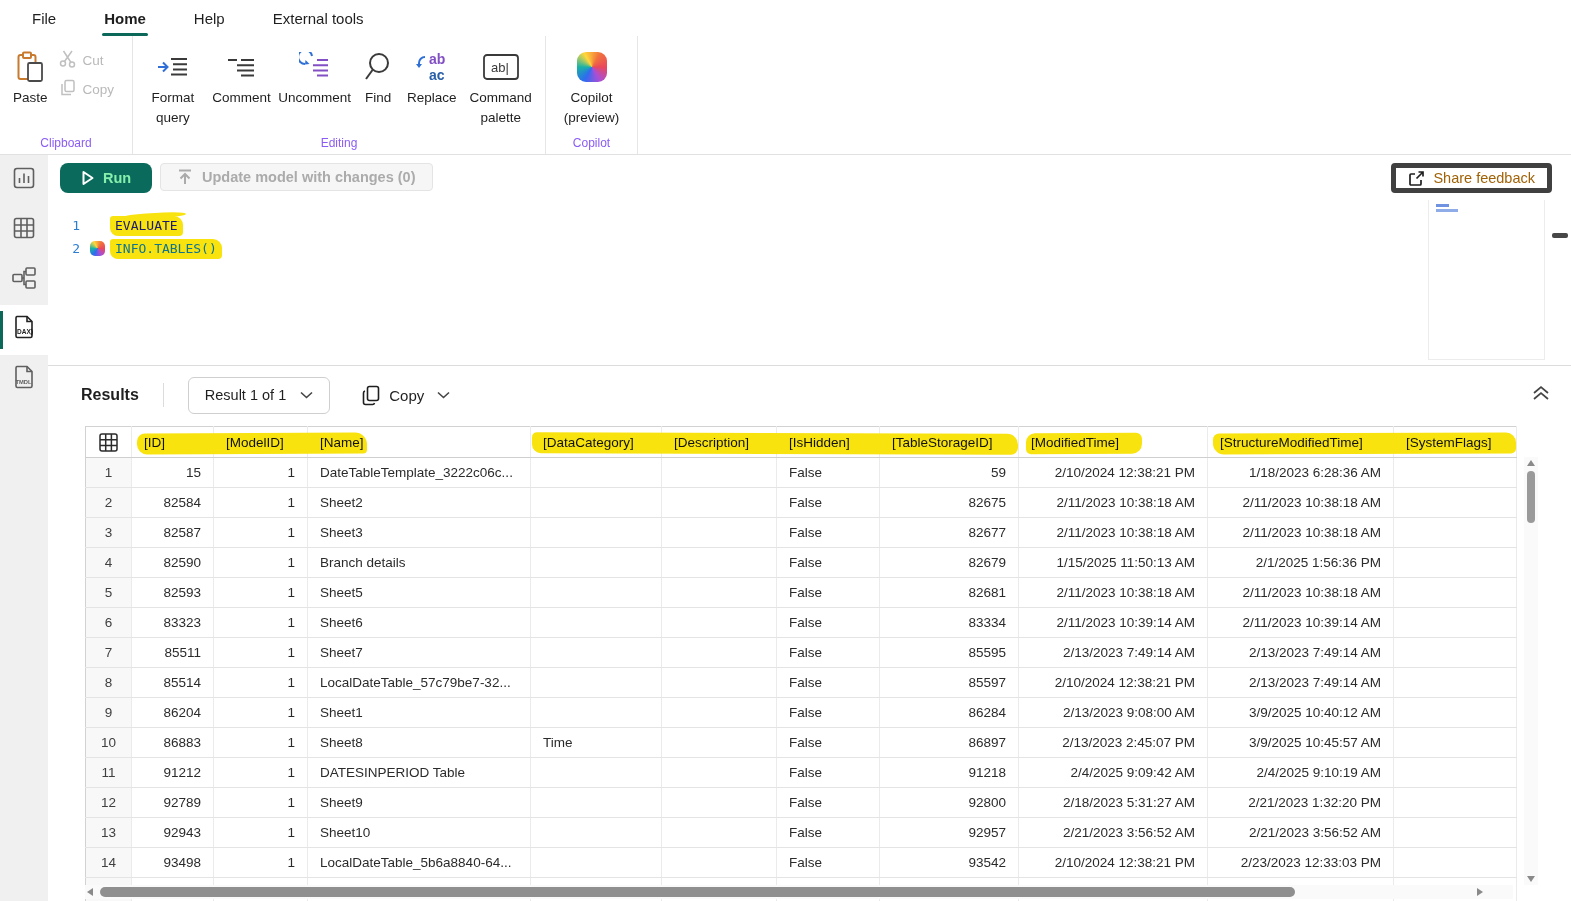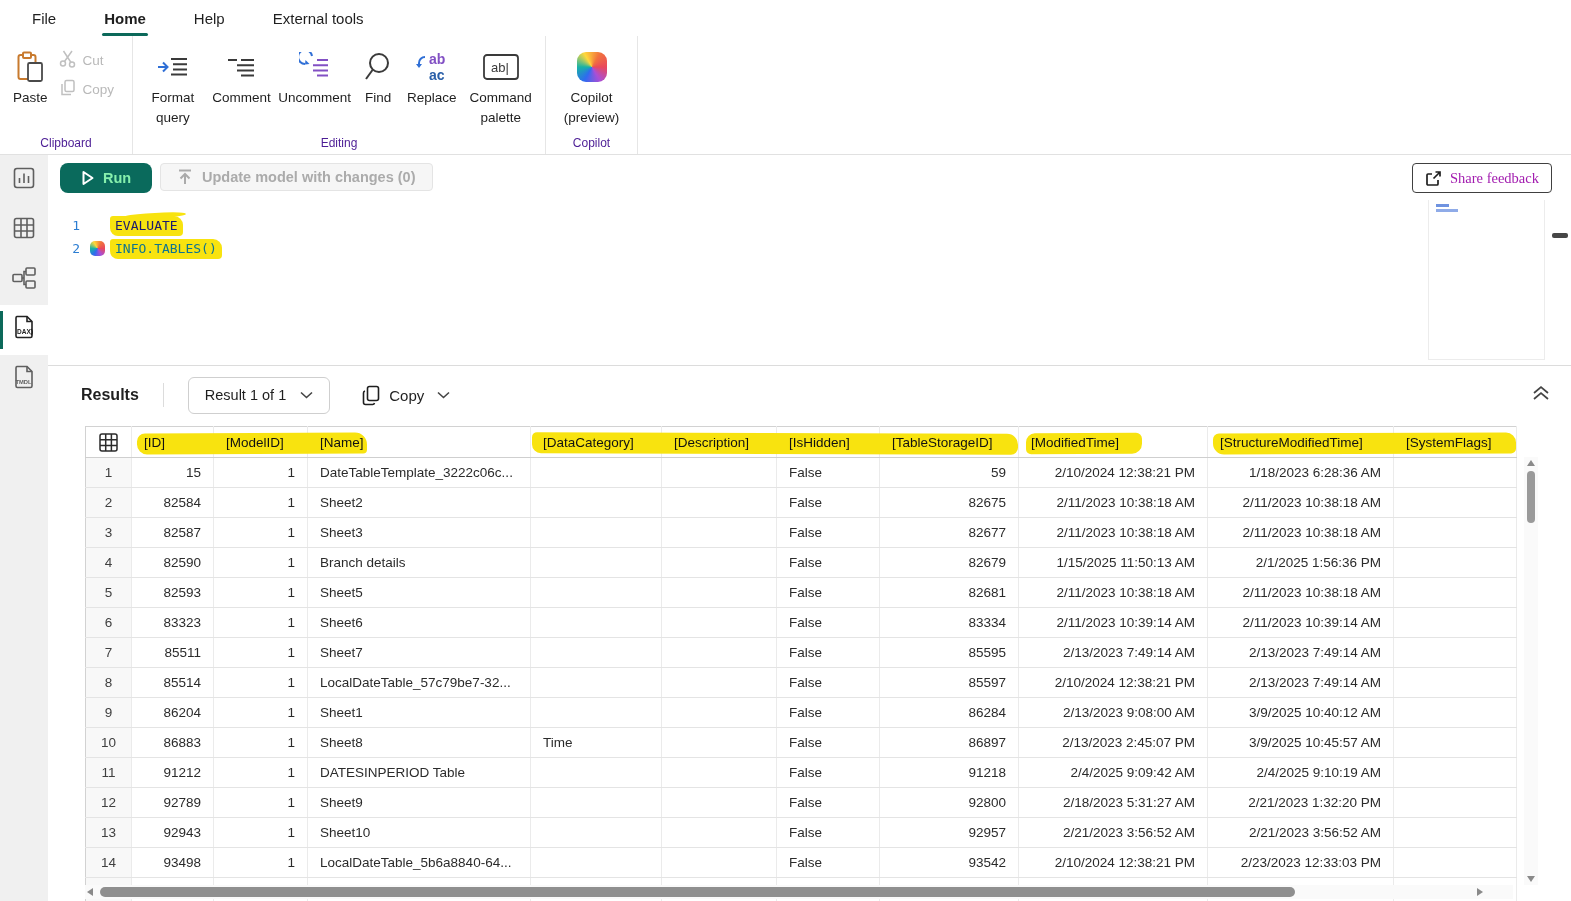--- a/index.html
+++ b/index.html
@@ -10,21 +10,21 @@
   
   .menubar { position:absolute; left:5px; top:0; width:100%; height:36px; display:flex; align-items:center; padding-left:25px; background:#fff; }
   .menu-item { position:relative; font-size:15px; color:#1f1f1f; margin-right:44px; cursor:default; padding:6px 2px; }
   .menu-item.active { font-weight:700; }
   .menu-item.active::after { content:""; position:absolute; left:0; right:0; bottom:-3px; height:3px; background:#0c695a; border-radius:2px; }
 
   
   .ribbon { position:absolute; left:0; top:36px; width:100%; height:119px; display:flex; background:#fff; border-bottom:1px solid #e1e1e1; }
   .ribbon-group { display:flex; flex-direction:column; border-right:1px solid #e6e6e6; padding:4px 6px 0 6px; }
   .rg-buttons { display:flex; flex:1; align-items:flex-start; }
-  .rg-label { text-align:center; font-size:12px; color:#4c1d95; padding:2px 0 4px 0; }
+  .rg-label { text-align:center; font-size:12px; color:#8b5cf6; padding:2px 0 4px 0; }
   .big-btn { display:flex; flex-direction:column; align-items:center; padding:6px 7px 2px 7px; border-radius:4px; min-width:46px; }
   .big-btn .icon-box { height:42px; display:flex; align-items:center; justify-content:center; }
   .big-btn .lbl { font-size:13.5px; color:#1f1f1f; text-align:center; line-height:1.45; }
   .small-stack { display:flex; flex-direction:column; justify-content:space-between; gap:8px; padding:10px 4px 0 4px; }
   .small-btn { display:flex; align-items:center; gap:6px; font-size:13.5px; color:#b9b9b9; }
   .copilot-logo { width:30px; height:30px; border-radius:9px;
     background:conic-gradient(from 210deg,#2e6bf0,#18b2a6,#ffd83b,#f1733d,#e9485c,#a94fd6,#2e6bf0); }
   .copilot-logo.small { width:15px; height:15px; border-radius:5px; }
 
   
@@ -32,22 +32,22 @@
   .side-item { position:relative; width:48px; height:50px; display:flex; align-items:center; justify-content:center; color:#5f5f5f; }
   .side-item.active { background:#fff; color:#222; }
   .side-item.active::before { content:""; position:absolute; left:0; top:6px; bottom:6px; width:3px; background:#0c695a; }
 
   
   .toolbar { position:absolute; left:48px; top:155px; width:1523px; height:48px; border-bottom:1px solid #e8e8e8; background:#fff; }
   .run-btn { position:absolute; left:12px; top:8px; width:92px; height:30px; background:#0a6a5c; color:#86efac; border:none; border-radius:8px;
     display:flex; align-items:center; justify-content:center; gap:8px; font-size:14.5px; font-weight:700; font-family:inherit; }
   .update-btn { position:absolute; left:112px; top:8px; height:28px; padding:0 16px; background:#f6f6f6; color:#ababab; border:1px solid #e4e4e4;
     border-radius:4px; display:flex; align-items:center; gap:9px; font-size:14.5px; font-weight:600; font-family:inherit; }
-  .share-btn { position:absolute; right:19px; top:8px; height:30px; padding:0 12px; background:#fff; border:1px solid #404040; border-radius:4px;
-    display:flex; align-items:center; gap:8px; font-size:14.5px; color:#a21caf; font-family:Liberation Serif, serif; }
+  .share-btn { position:absolute; right:19px; top:8px; height:30px; padding:0 12px; background:#fff; border:5px solid #404040; border-radius:4px;
+    display:flex; align-items:center; gap:8px; font-size:14.5px; color:#a16207; font-family:Liberation Sans, sans-serif; }
 
   
   .editor { position:absolute; left:48px; top:200px; width:1523px; height:165px; background:#fff; }
   .code-line { position:absolute; left:0; height:22px; display:flex; align-items:center; font-family:"DejaVu Sans Mono", monospace; font-size:13px; }
   .line-no { width:36px; text-align:right; color:#2b7dd2; padding-right:4px; }
   .gutter-slot { width:26px; display:flex; align-items:center; justify-content:center; }
   .code-text { }
   .hl { background:#f8e30f; padding:2px 5px 3px 5px; border-radius:3px 9px 4px 8px; }
   .kw { color:#1b1b6e; font-weight:500; }
   .fn { color:#0e7490; font-weight:500; }

